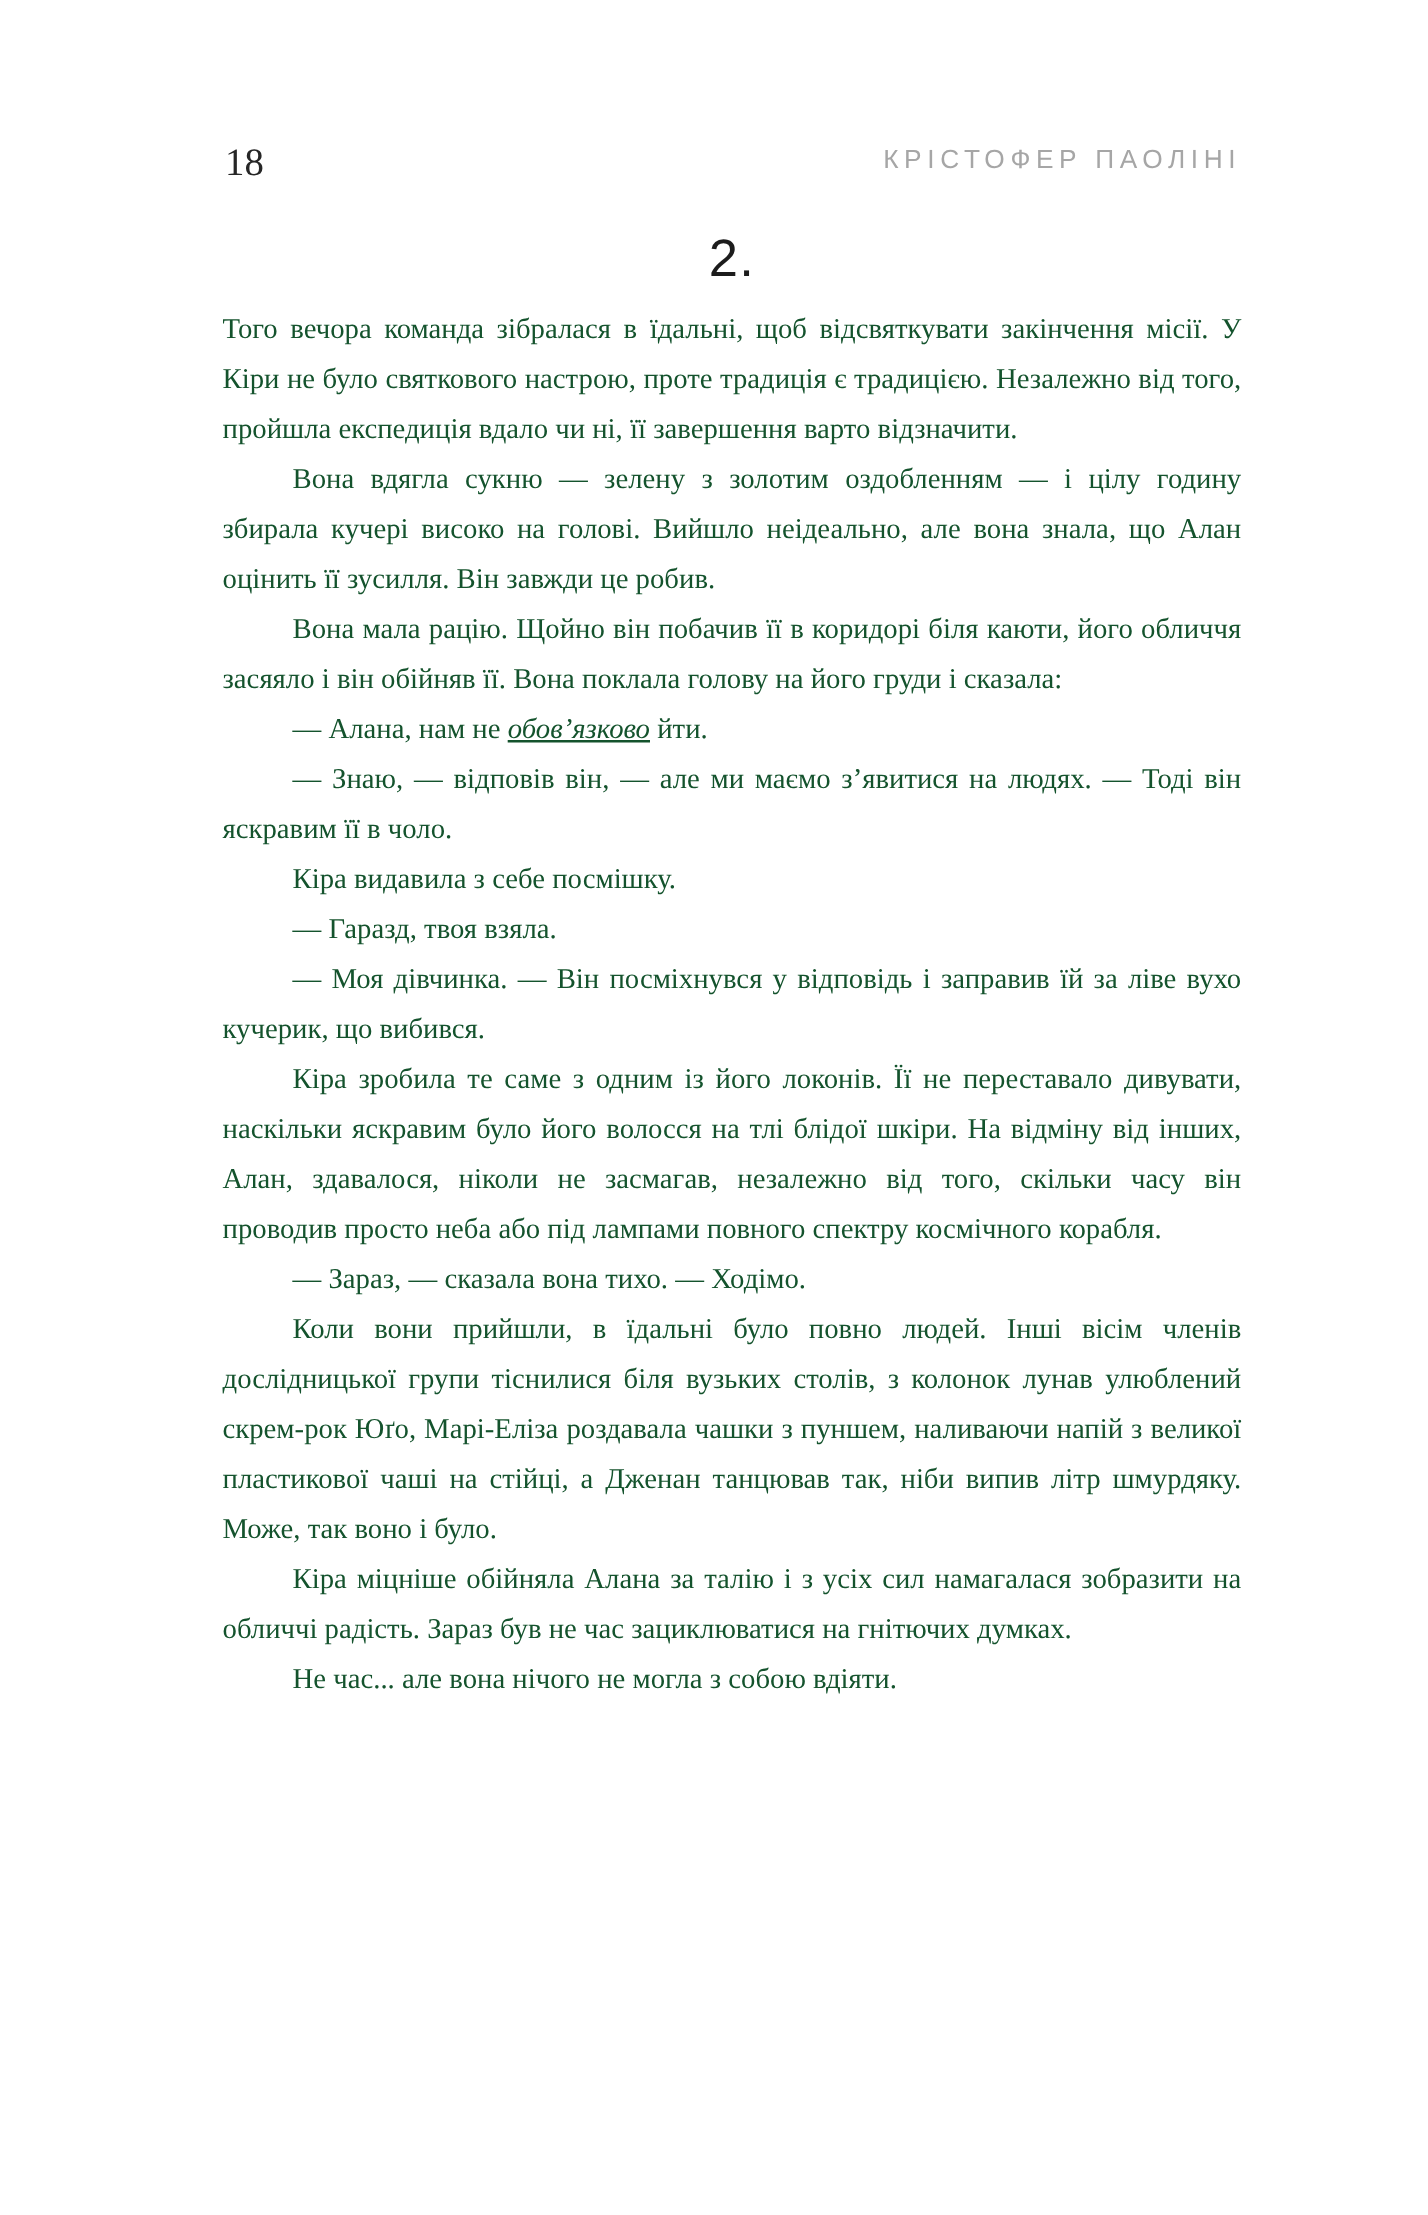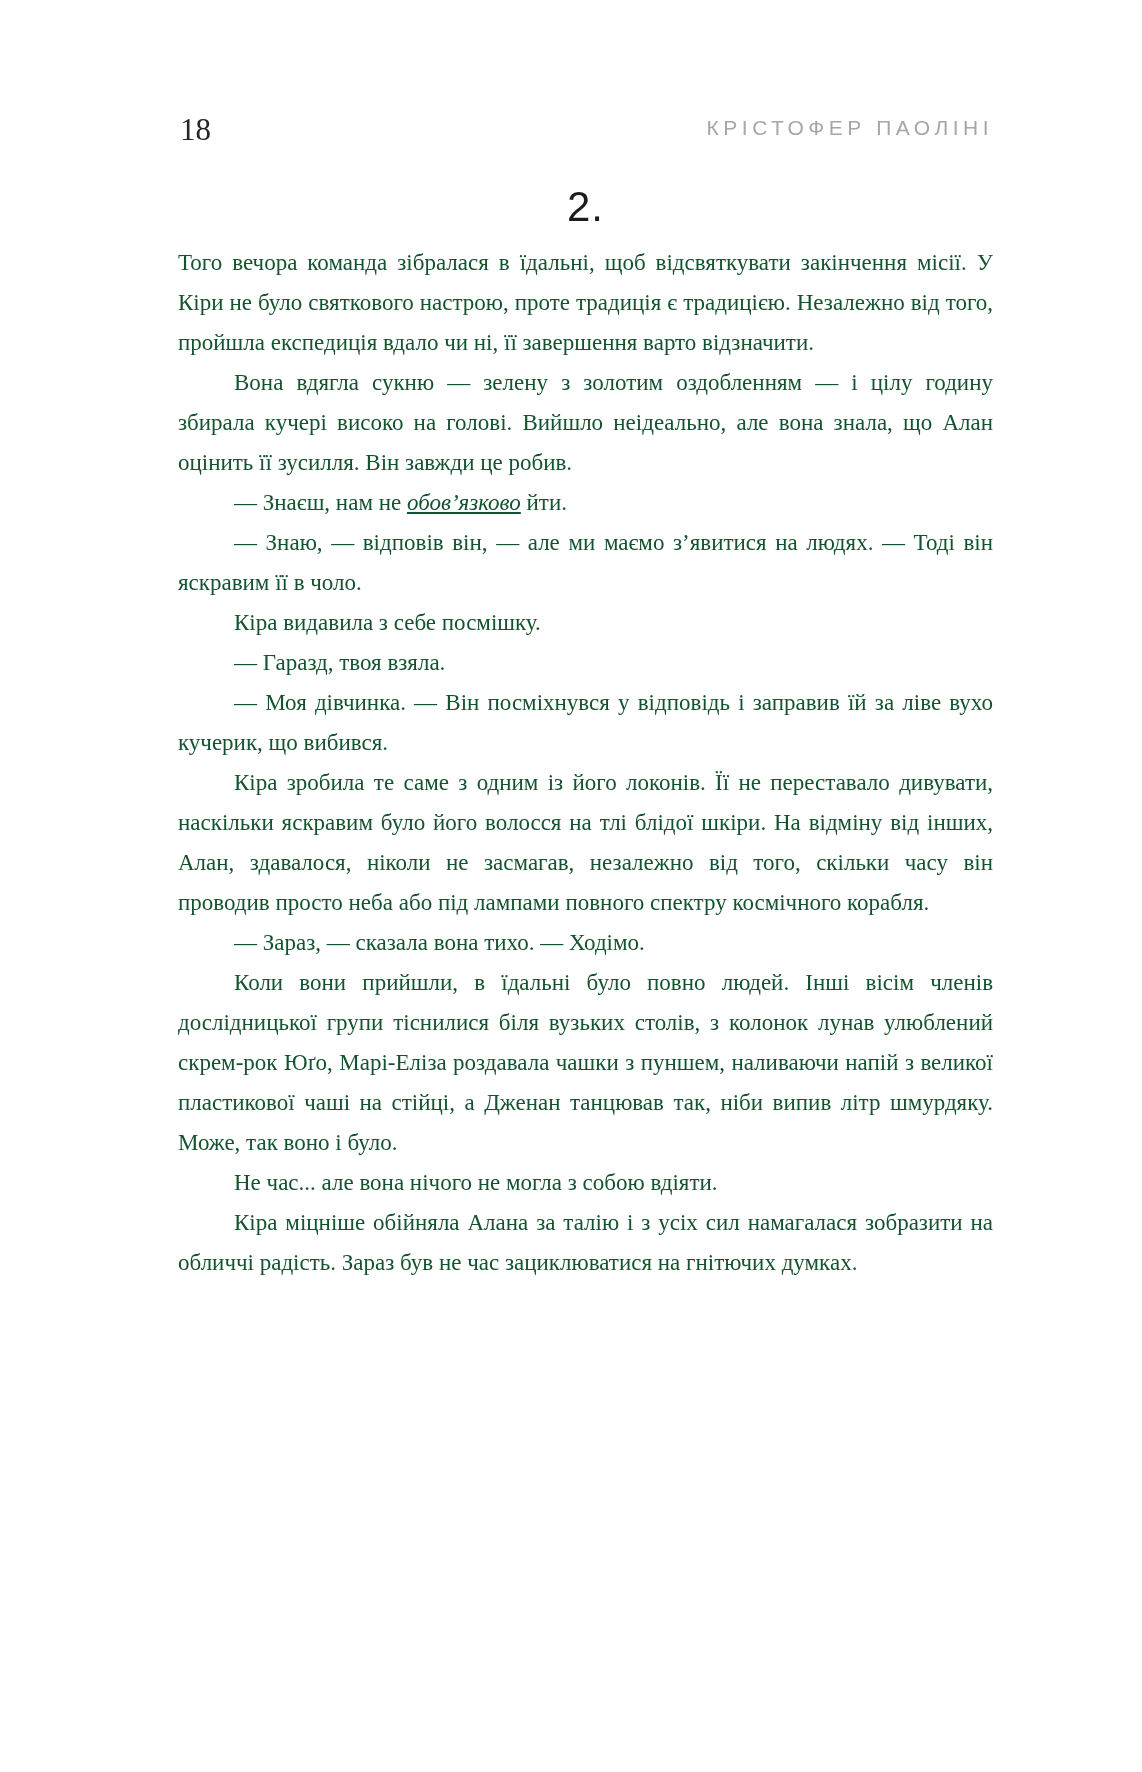--- a/index.html
+++ b/index.html
@@ -76,25 +76,26 @@
 
   <div class="folio">18</div>
 
   <div class="running-head">КРІСТОФЕР ПАОЛІНІ</div>
 
   <div class="chapter-num">2.</div>
 
   <div class="body-text">
       <p><span>Того вечора команда зібралася в їдальні, щоб відсвяткувати закінчення місії. У Кіри не було святкового настрою, проте традиція є традицією. Незалежно від того, пройшла експедиція вдало чи ні, її завершення варто відзначити.</span></p>
       <p class="indent"><span>Вона вдягла сукню — зелену з золотим оздобленням — і цілу годину збирала кучері високо на голові. Вийшло неідеально, але вона знала, що Алан оцінить її зусилля. Він завжди це робив.</span></p>
-      <p class="indent"><span>— Знаєш, нам не </span><span class="seg-italic">обов’язково</span><span> йти.</span></p>
+      <p class="indent"><span>Вона мала рацію. Щойно він побачив її в коридорі біля каюти, його обличчя засяяло і він обійняв її. Вона поклала голову на його груди і сказала:</span></p>
+      <p class="indent"><span>— Алана, нам не </span><span class="seg-italic">обов’язково</span><span> йти.</span></p>
       <p class="indent"><span>— Знаю, — відповів він, — але ми маємо з’явитися на людях. — Тоді він яскравим її в чоло.</span></p>
       <p class="indent"><span>Кіра видавила з себе посмішку.</span></p>
       <p class="indent"><span>— Гаразд, твоя взяла.</span></p>
       <p class="indent"><span>— Моя дівчинка. — Він посміхнувся у відповідь і заправив їй за ліве вухо кучерик, що вибився.</span></p>
       <p class="indent"><span>Кіра зробила те саме з одним із його локонів. Її не переставало дивувати, наскільки яскравим було його волосся на тлі блідої шкіри. На відміну від інших, Алан, здавалося, ніколи не засмагав, незалежно від того, скільки часу він проводив просто неба або під лампами повного спектру космічного корабля.</span></p>
       <p class="indent"><span>— Зараз, — сказала вона тихо. — Ходімо.</span></p>
       <p class="indent"><span>Коли вони прийшли, в їдальні було повно людей. Інші вісім членів дослідницької групи тіснилися біля вузьких столів, з колонок лунав улюблений скрем-рок Юґо, Марі-Еліза роздавала чашки з пуншем, наливаючи напій з великої пластикової чаші на стійці, а Дженан танцював так, ніби випив літр шмурдяку. Може, так воно і було.</span></p>
+      <p class="indent"><span>Кіра міцніше обійняла Алана за талію і з усіх сил намагалася зобразити на обличчі радість. Зараз був не час зациклюватися на гнітючих думках.</span></p>
       <p class="indent"><span>Не час... але вона нічого не могла з собою вдіяти.</span></p>
-      <p class="indent"><span>Кіра міцніше обійняла Алана за талію і з усіх сил намагалася зобразити на обличчі радість. Зараз був не час зациклюватися на гнітючих думках.</span></p>
     </div>
 
 </div>
 
 </body></html>

